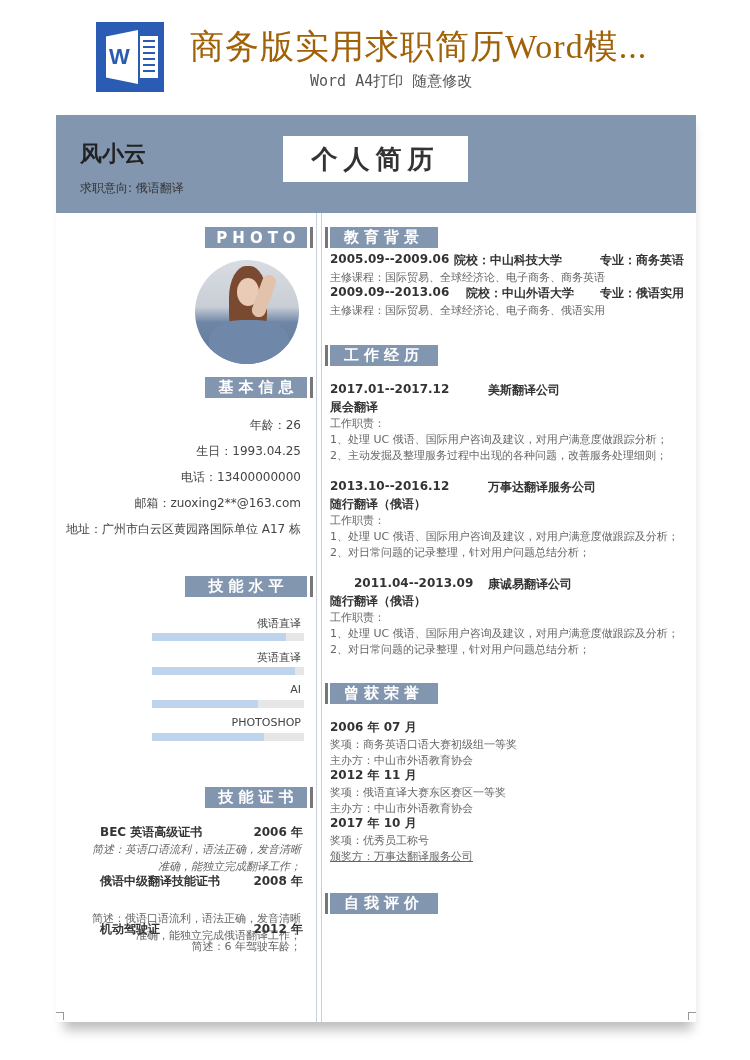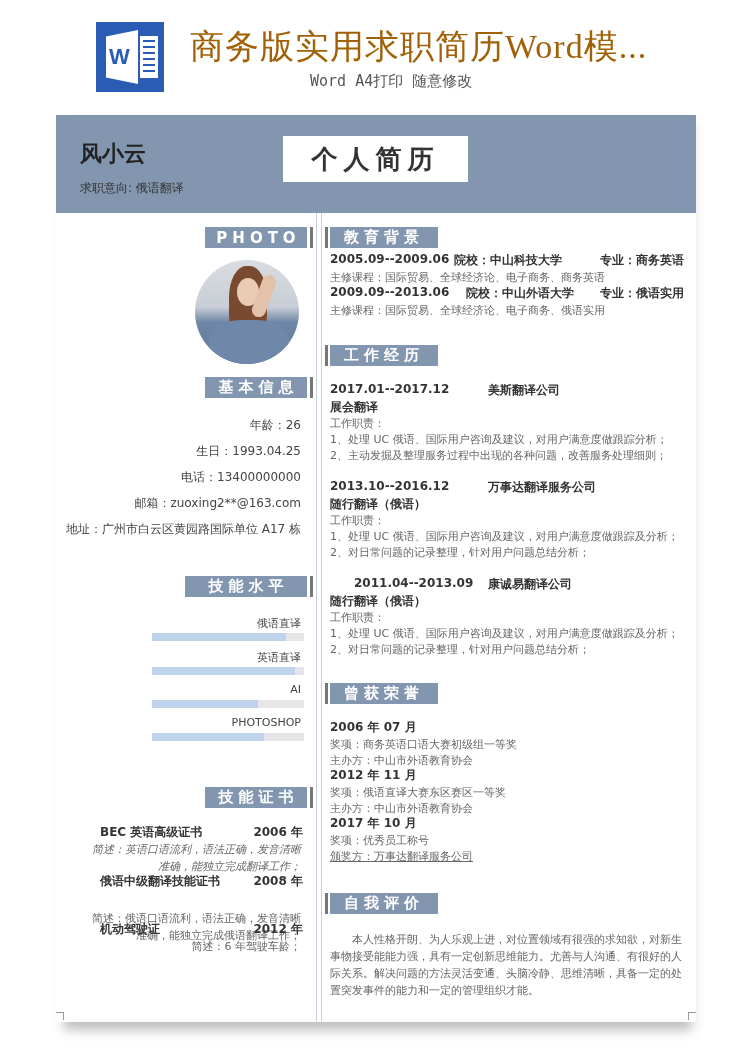--- a/index.html
+++ b/index.html
@@ -200,17 +200,16 @@
   <div class="r" style="top:622px;">奖项：商务英语口语大赛初级组一等奖</div>
   <div class="r" style="top:638px;">主办方：中山市外语教育协会</div>
   <div class="r b" style="top:652px;">2012 年 11 月</div>
   <div class="r" style="top:670px;">奖项：俄语直译大赛东区赛区一等奖</div>
   <div class="r" style="top:686px;">主办方：中山市外语教育协会</div>
   <div class="r b" style="top:700px;">2017 年 10 月</div>
   <div class="r" style="top:718px;">奖项：优秀员工称号</div>
   <div class="r" style="top:734px;text-decoration:underline;">颁奖方：万事达翻译服务公司</div>
 
   <div class="sec-label" style="top:778px;">自我评价</div>
-  <div class="para" style="top:816px;">本人性格开朗、为人乐观上进，对位置领域有很强的求知欲，对新生事物接受能能力强，具有一定创新思维能力。尤善与人沟通、有很好的人际关系。解决问题的方法灵活变通、头脑冷静、思维清晰，具备一定的处置突发事件的能力和一定的管理组织才能。</div>
 
   <div class="corner" style="left:0;bottom:2px;border-top:1px solid #999;border-right:1px solid #999;"></div>
   <div class="corner" style="right:0;bottom:2px;border-top:1px solid #999;border-left:1px solid #999;"></div>
 </div>
 
 </body></html>

